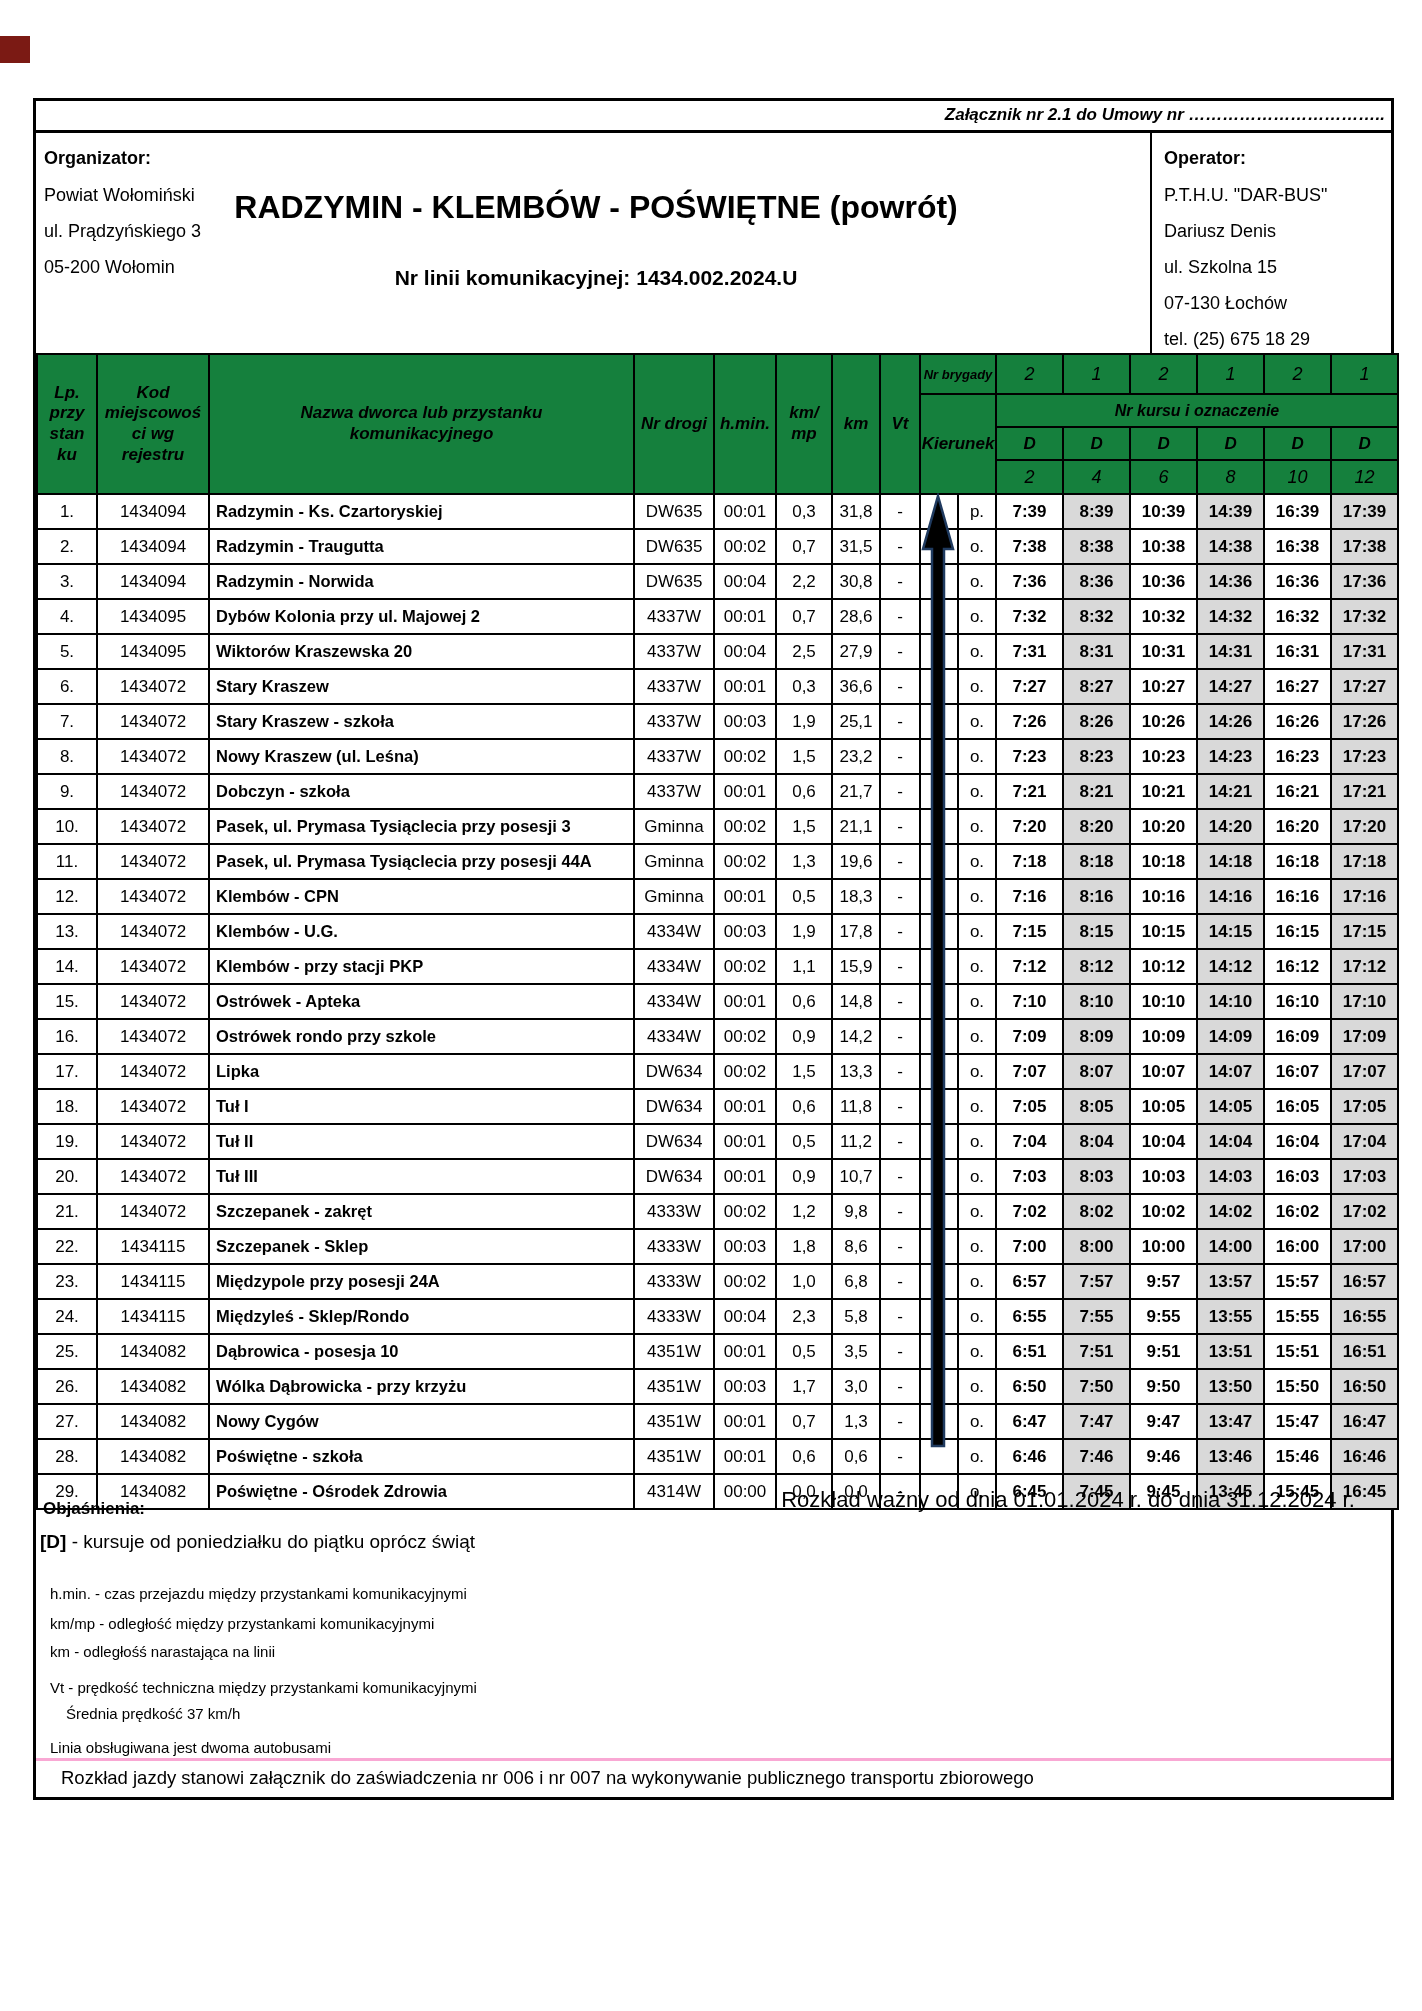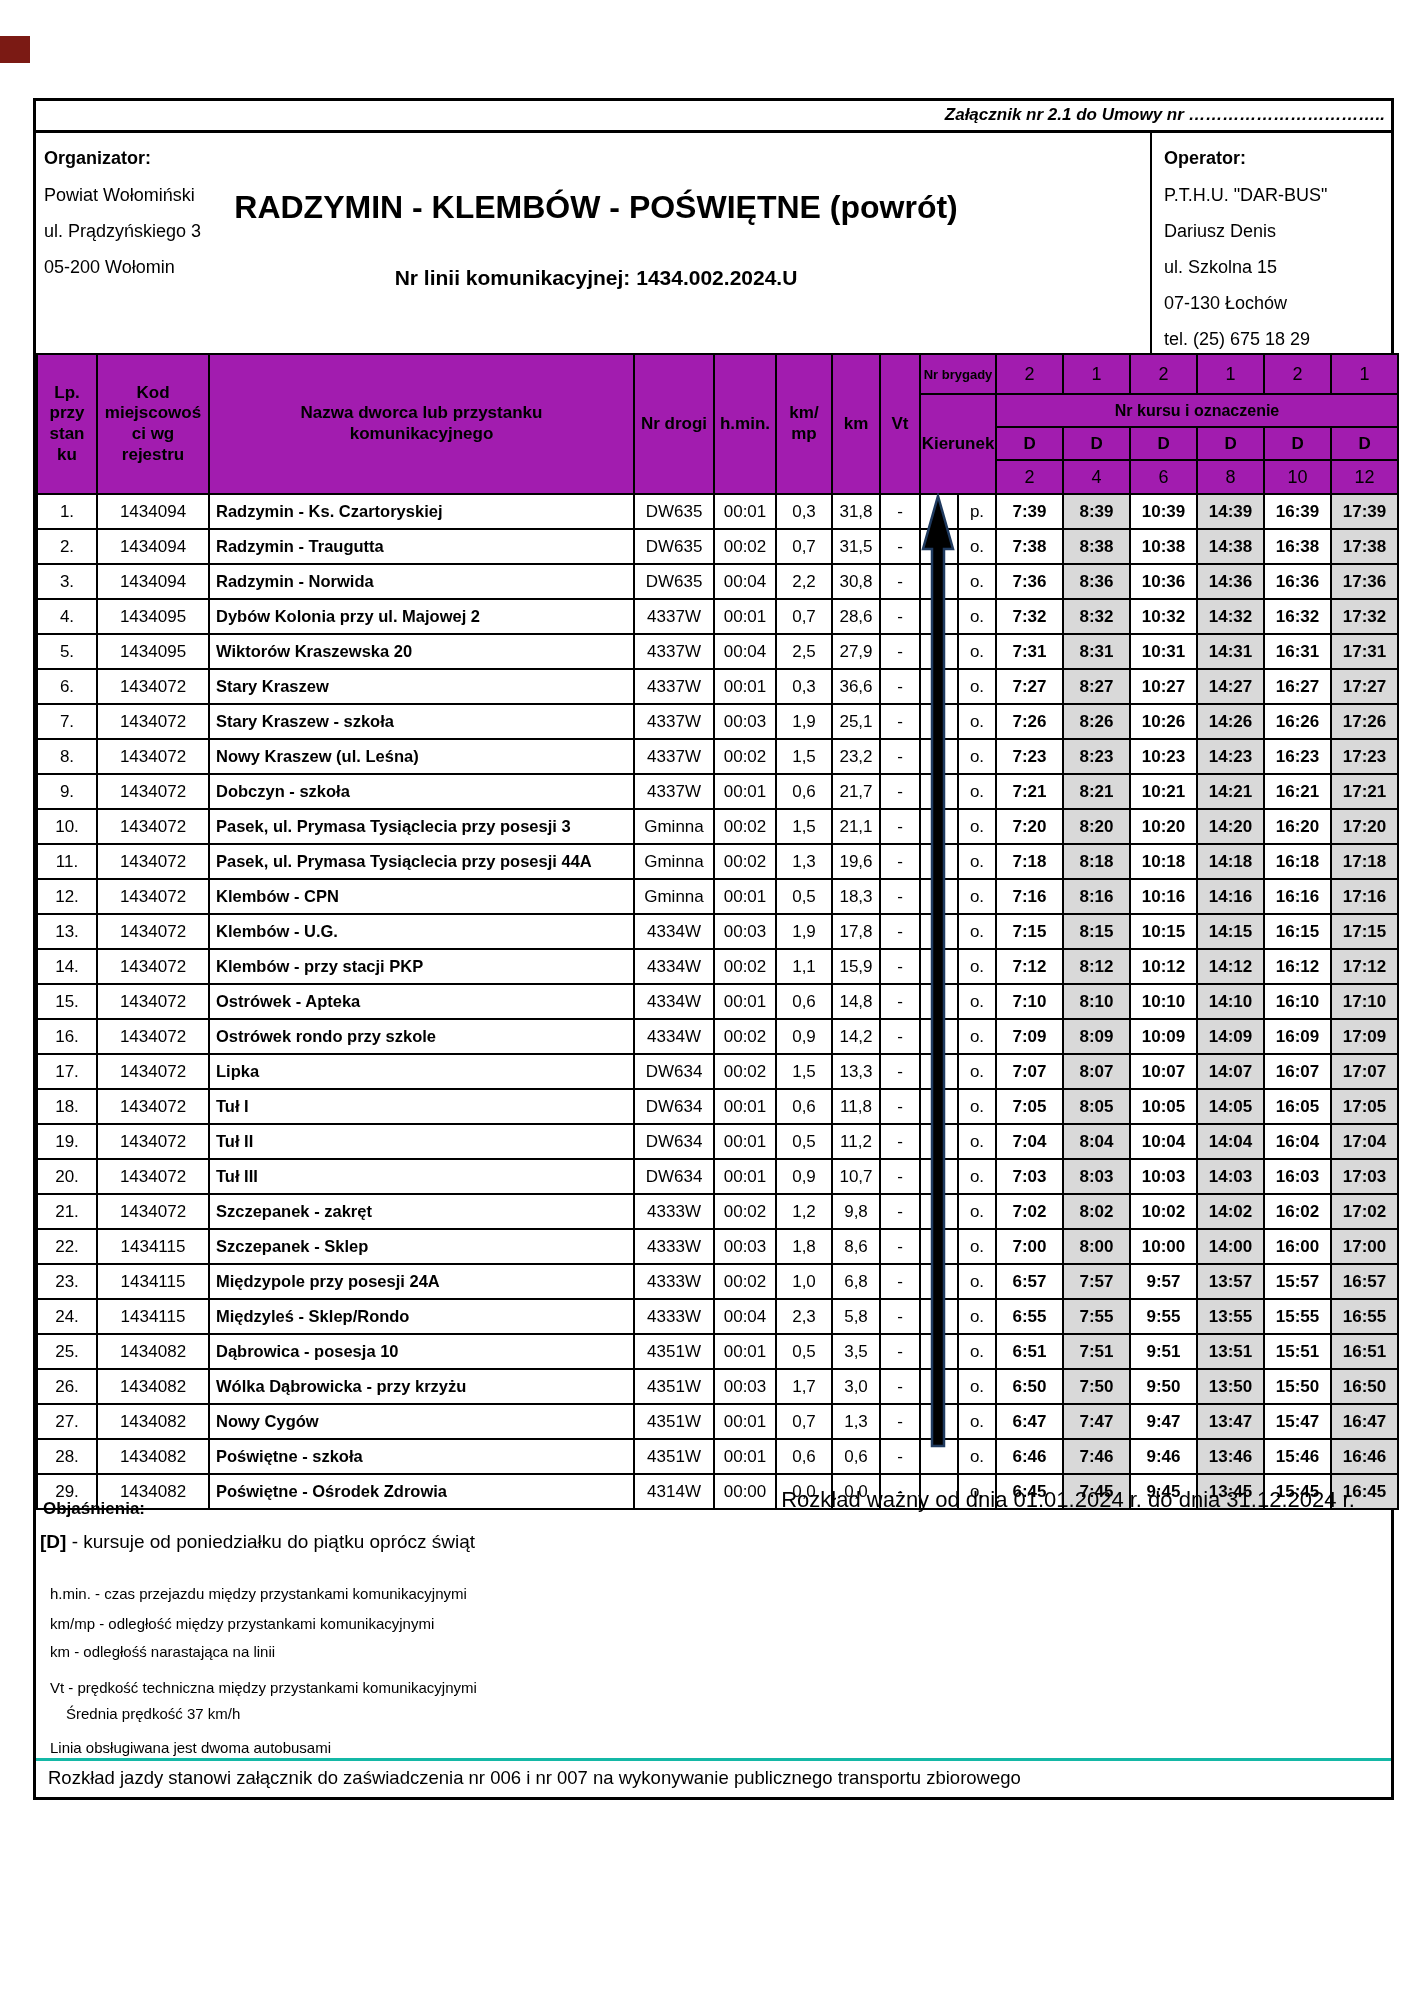--- a/index.html
+++ b/index.html
@@ -30,43 +30,43 @@
     position:absolute;left:1114px;top:0;bottom:0;width:241px;
     border-left:2px solid #000;padding:6px 0 0 12px;box-sizing:border-box;
   }
   
   .table-wrap{position:absolute;top:252px;left:0;width:1361px;}
   table{border-collapse:collapse;table-layout:fixed;width:1361px;}
   th,td{
     border:2px solid #000;text-align:center;vertical-align:middle;
     overflow:hidden;white-space:nowrap;padding:0;
   }
-  thead th{background:#a21caf;font-weight:bold;font-size:17px;}
+  thead th{background:#15803d;font-weight:bold;font-size:17px;font-style:italic;}
   .pre{white-space:pre-line;line-height:1.22;}
   tr.h1{height:40px;} tr.h2{height:33px;} tr.h3{height:33px;} tr.h4{height:34px;}
   .brygady-label{font-size:13px;}
   .kurs-label{font-size:16px;}
   .bryg-num,tr.h4 th{font-weight:normal;font-size:18px;}
   tbody td{font-size:17px;height:33px;background:#fff;}
   .c-nazwa{text-align:left;font-weight:bold;padding-left:6px;font-size:16.5px;}
   .time{font-weight:bold;}
   .shade{background:#d9d9d9 !important;}
   .arrow-overlay{position:absolute;left:884px;top:140px;width:36px;height:957px;pointer-events:none;}
   .arrow-overlay svg{display:block;width:100%;height:100%;}
   
   .valid{position:absolute;left:600px;top:1386px;width:864px;text-align:center;font-size:22px;white-space:nowrap;}
   .expl-title{position:absolute;left:7px;top:1398px;font-weight:bold;font-size:17px;}
   .expl-d{position:absolute;left:4px;top:1430px;font-size:19px;white-space:nowrap;}
   .expl-d .bold{font-weight:bold;}
   .expl{position:absolute;left:14px;font-size:15px;white-space:nowrap;}
   .e1{top:1484px;} .e2{top:1514px;} .e3{top:1542px;}
   .e4{top:1578px;} .e5{top:1604px;margin-left:16px;} .e6{top:1638px;}
   .bottom-strip{
-    position:absolute;left:0;right:0;bottom:0;height:36px;border-top:3px solid #14b8a6;
-    font-size:18.5px;line-height:33px;padding-left:12px;white-space:nowrap;overflow:hidden;
+    position:absolute;left:0;right:0;bottom:0;height:36px;border-top:3px solid #f9a8d4;
+    font-size:18.5px;line-height:33px;padding-left:25px;white-space:nowrap;overflow:hidden;
   }
 </style>
 </head>
 <body>
 
 <div class="corner-mark"></div>
 
 <div class="page">
 
   <div class="strip">Załącznik nr 2.1 do Umowy nr ……………………………..</div>

